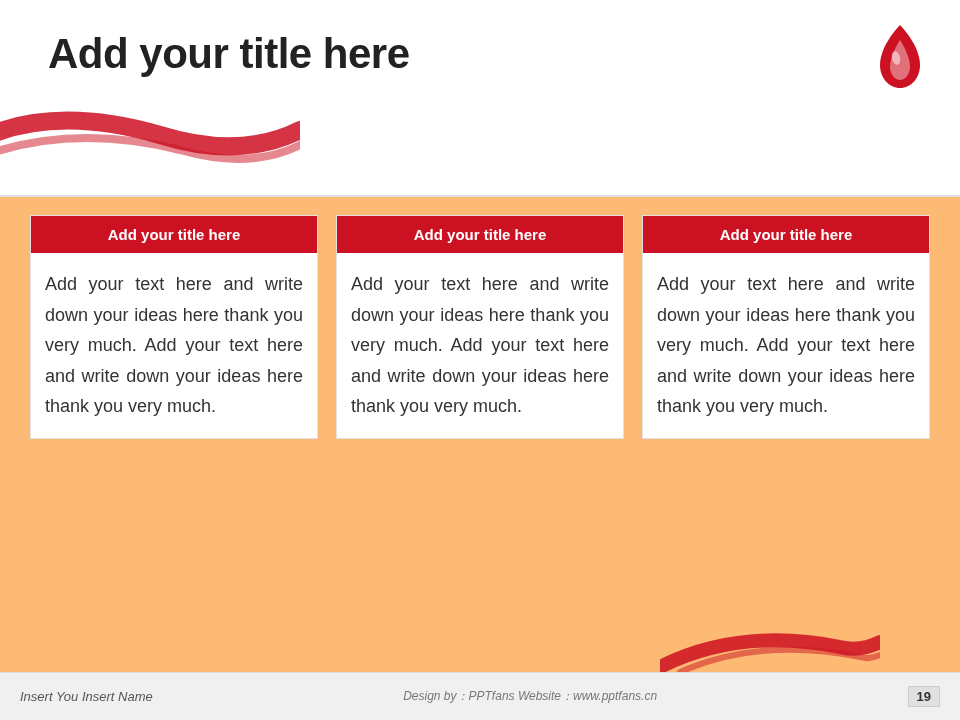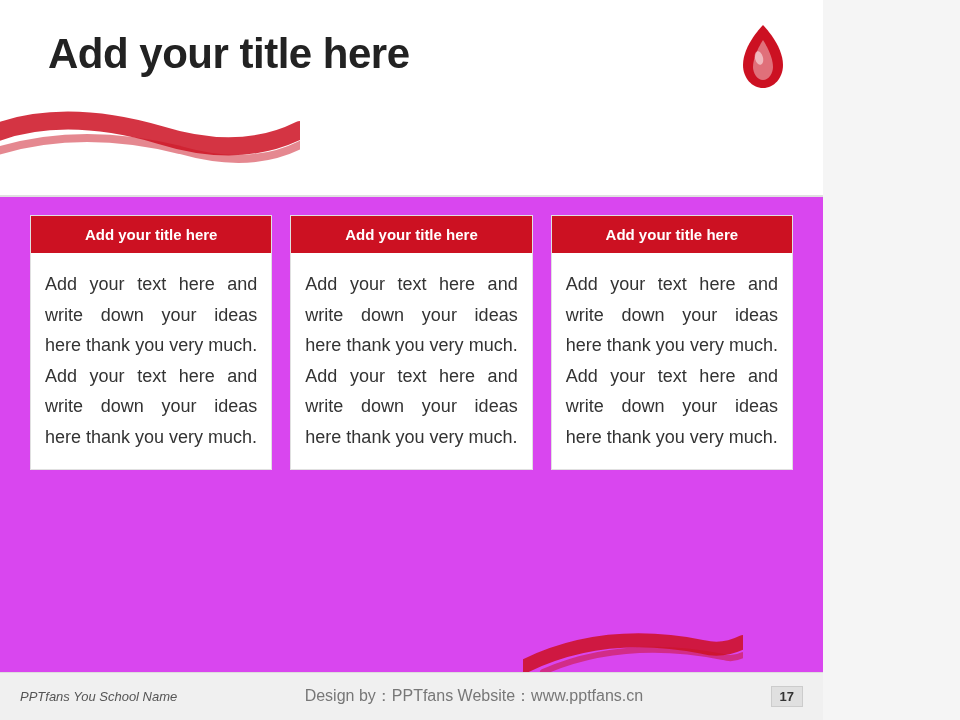--- a/index.html
+++ b/index.html
@@ -6,23 +6,23 @@
 
     body {
       width: 960px;
       height: 720px;
       overflow: hidden;
       background: #f5f5f5;
       font-family: Arial, sans-serif;
     }
 
     .slide {
-      width: 823px;
+      width: 960px;
       height: 720px;
-      background: #d946ef;
+      background: #fdba74;
       position: relative;
       overflow: hidden;
     }
 
     
     .top-area {
       position: absolute;
       top: 0;
       left: 0;
       width: 100%;
@@ -118,22 +118,23 @@
       padding: 0 20px;
     }
 
     .bottom-school-name {
       font-size: 13px;
       color: #555;
       font-style: italic;
     }
 
     .bottom-credits {
-      font-size: 16px;
+      font-size: 12px;
       color: #777;
+      font-style: italic;
     }
 
     .bottom-page-num {
       font-size: 13px;
       font-weight: bold;
       color: #333;
       background: #e0e0e0;
       padding: 2px 8px;
       border: 1px solid #ccc;
     }
@@ -193,18 +194,18 @@
     </div>
 
   </div>
 
   <svg class="swoosh-bottom" viewBox="0 0 220 50" xmlns="http://www.w3.org/2000/svg">
     <path d="M0 45 Q80 5, 180 25 Q200 30, 220 20" stroke="#cc1122" stroke-width="14" fill="none" stroke-linecap="round" opacity="0.85"></path>
     <path d="M20 50 Q100 15, 200 35 Q210 38, 220 33" stroke="#cc1122" stroke-width="6" fill="none" stroke-linecap="round" opacity="0.5"></path>
   </svg>
 
   <div class="bottom-bar">
-    <span class="bottom-school-name">PPTfans You School Name</span>
+    <span class="bottom-school-name">Insert You Insert Name</span>
     <span class="bottom-credits">Design by：PPTfans  Website：www.pptfans.cn</span>
-    <span class="bottom-page-num">17</span>
+    <span class="bottom-page-num">19</span>
   </div>
 
 </div>
 
 </body></html>

